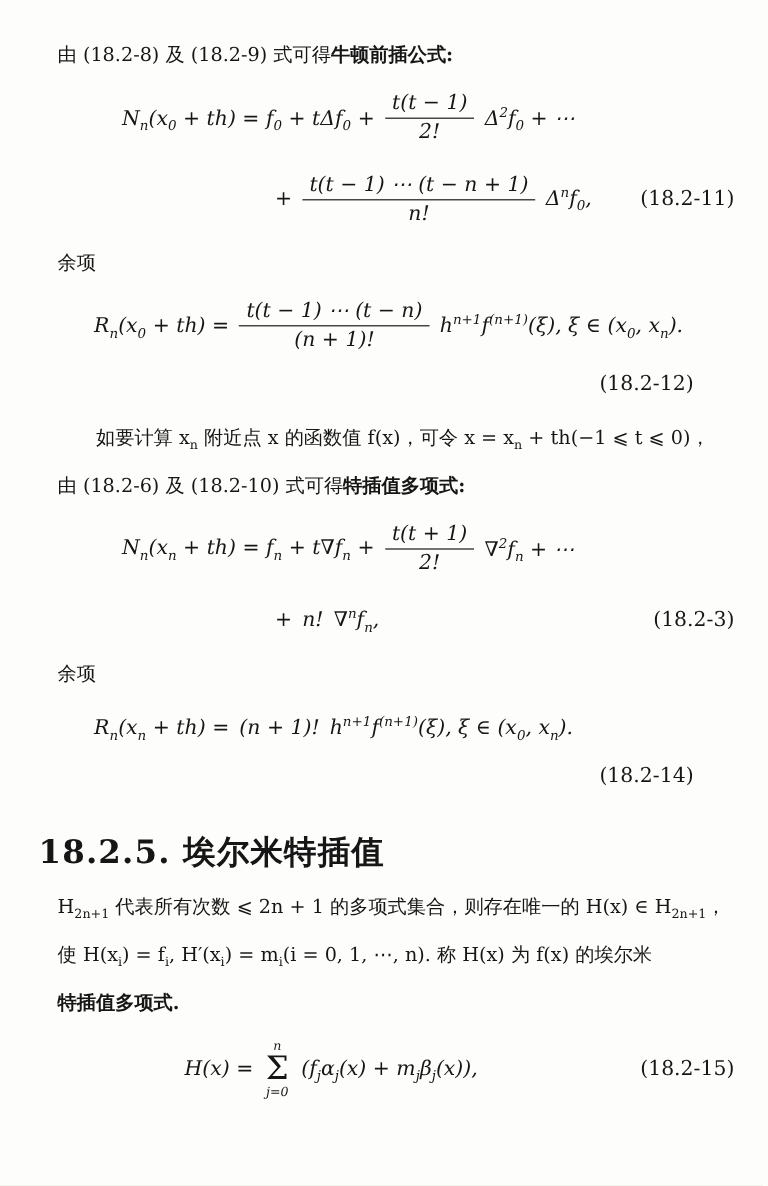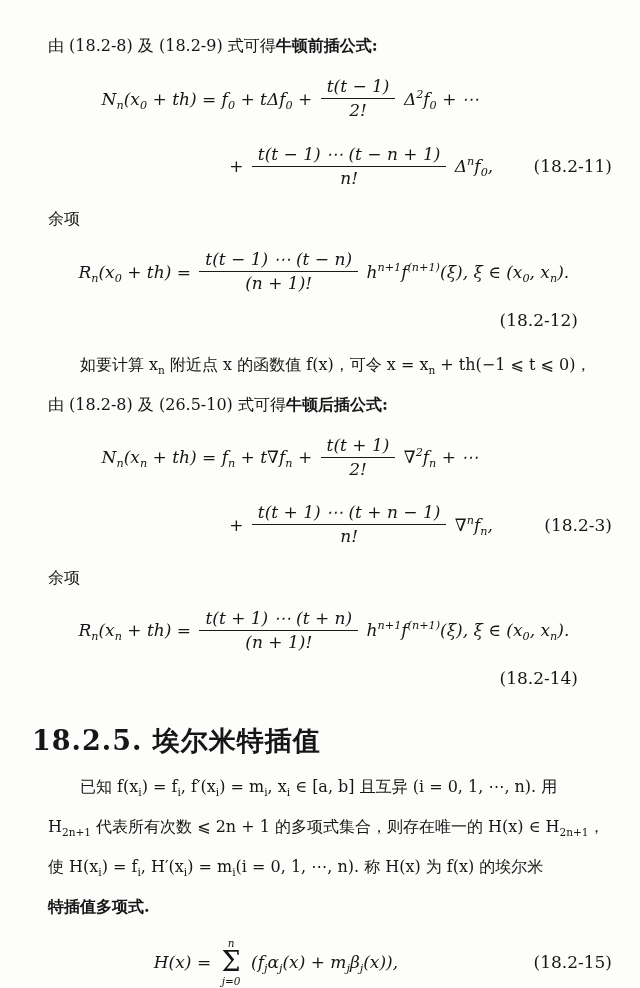--- a/index.html
+++ b/index.html
@@ -83,61 +83,58 @@
           <span class="fden">(n + 1)!</span>
         </span>
         <span class="m"> h<sup>n+1</sup>f<sup>(n+1)</sup>(ξ), ξ ∈ (x<sub>0</sub>, x<sub>n</sub>).</span>
       </div>
       <div class="eqline l2 numline">
         <span class="eqnum">(18.2-12)</span>
       </div>
     </div>
 
   <p class="para indent"><span class="m">如要计算 x<sub>n</sub> 附近点 x 的函数值 f(x)，可令 x = x<sub>n</sub> + th(−1 ⩽ t ⩽ 0)，</span></p>
-  <p class="para"><span class="m">由 (18.2-8) 及 (26.5-10) 式可得</span><span class="m bold">牛顿后插公式:</span></p>
+  <p class="para"><span class="m">由 (18.2-6) 及 (18.2-10) 式可得</span><span class="m bold">特插值多项式:</span></p>
 
   <div class="eq" data-eq="equations.eq13">
       <div class="eqline l1">
         <span class="m">N<sub>n</sub>(x<sub>n</sub> + th) = f<sub>n</sub> + t∇f<sub>n</sub> + </span>
         <span class="frac">
           <span class="fnum">t(t + 1)</span>
           <span class="fden">2!</span>
         </span>
         <span class="m"> ∇<sup>2</sup>f<sub>n</sub> + ⋯</span>
       </div>
       <div class="eqline l2">
         <span class="m">+ </span>
         <span class="frac">
-          <span class="fnum">t(t + 1) ⋯ (t + n − 1)</span>
           <span class="fden">n!</span>
         </span>
         <span class="m"> ∇<sup>n</sup>f<sub>n</sub>,</span>
         <span class="eqnum">(18.2-3)</span>
       </div>
     </div>
 
   <p class="para">余项</p>
 
   <div class="eq" data-eq="equations.eq14">
       <div class="eqline l1">
         <span class="m">R<sub>n</sub>(x<sub>n</sub> + th) = </span>
         <span class="frac">
-          <span class="fnum">t(t + 1) ⋯ (t + n)</span>
           <span class="fden">(n + 1)!</span>
         </span>
         <span class="m"> h<sup>n+1</sup>f<sup>(n+1)</sup>(ξ), ξ ∈ (x<sub>0</sub>, x<sub>n</sub>).</span>
       </div>
       <div class="eqline l2 numline">
         <span class="eqnum">(18.2-14)</span>
       </div>
     </div>
 
   <h2 class="section-heading">18.2.5. 埃尔米特插值</h2>
 
-  <p class="para indent"><span class="m">已知 f(x<sub>i</sub>) = f<sub>i</sub>, f′(x<sub>i</sub>) = m<sub>i</sub>, x<sub>i</sub> ∈ [a, b] 且互异 (i = 0, 1, ⋯, n). 用</span></p>
   <p class="para"><span class="m">H<sub>2n+1</sub> 代表所有次数 ⩽ 2n + 1 的多项式集合，则存在唯一的 H(x) ∈ H<sub>2n+1</sub>，</span></p>
   <p class="para"><span class="m">使 H(x<sub>i</sub>) = f<sub>i</sub>, H′(x<sub>i</sub>) = m<sub>i</sub>(i = 0, 1, ⋯, n). 称 H(x) 为 f(x) 的埃尔米</span></p>
   <p class="para"><span class="m bold">特插值多项式.</span></p>
 
   <div class="eq" data-eq="equations.eq15">
       <div class="eqline l1">
         <span class="m">H(x) = </span>
         <span class="sum">
           <span class="slim">n</span>
           <span class="sig">Σ</span>

